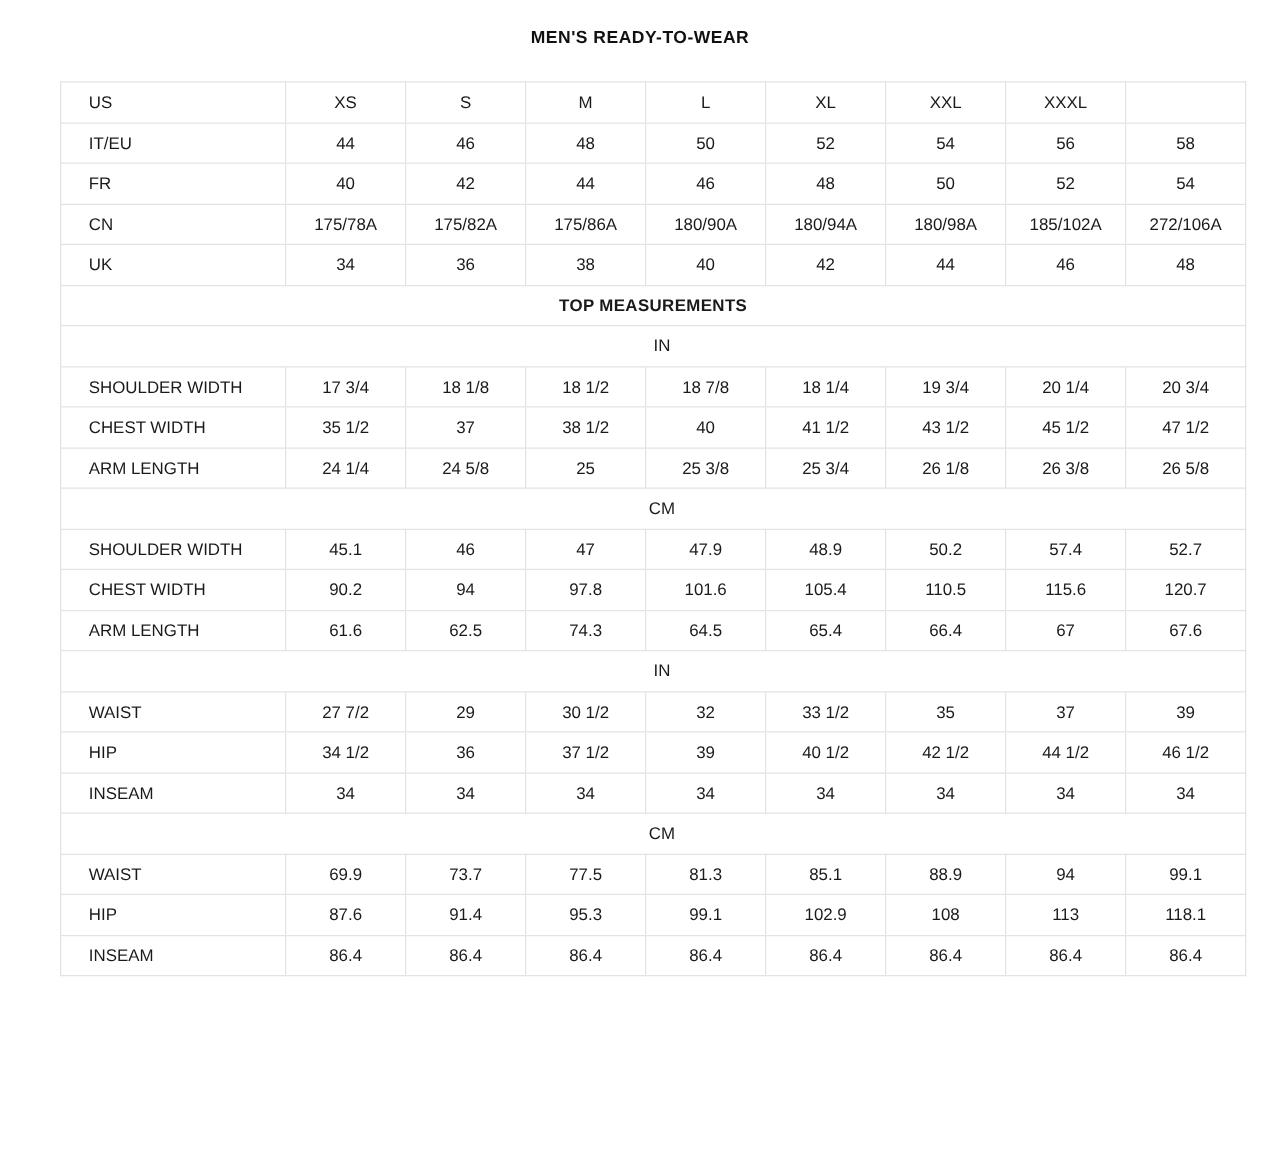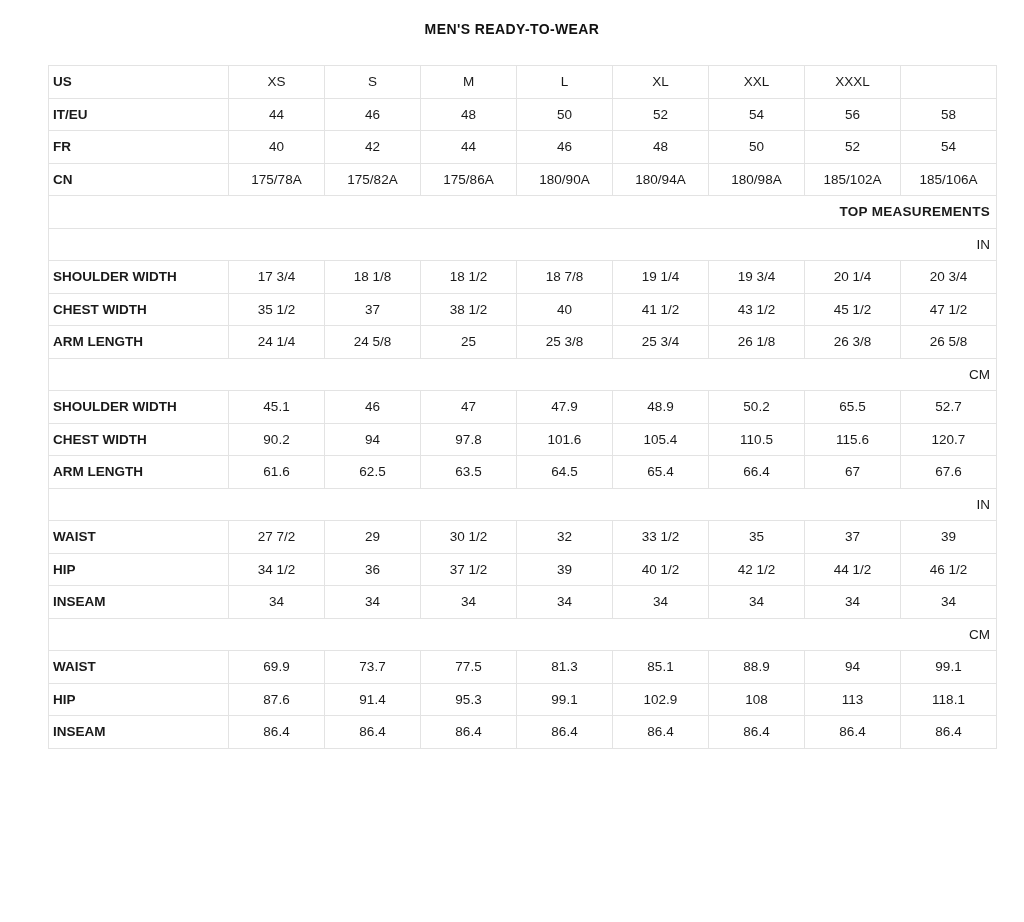--- a/index.html
+++ b/index.html
@@ -41,31 +41,30 @@
     height: 31.5px;
     padding: 0 6px;
     text-align: center;
     vertical-align: middle;
     color: #1a1a1a;
     white-space: nowrap;
     overflow: hidden;
   }
   table.size-table td.label {
     text-align: left;
-    padding-left: 4px;
+    padding-left: 22px;
     width: 180px;
-    font-weight: bold;
   }
   table.size-table td.section {
-    text-align: right;
+    text-align: center;
     font-weight: bold;
     letter-spacing: 0.3px;
   }
   table.size-table td.unit {
-    text-align: right;
+    text-align: center;
     padding-left: 20px;
   }
   col.c0 { width: 180px; }
   col.cx { width: 96px; }
 </style>
 </head>
 <body>
 
 <div class="page">
 
@@ -119,35 +118,46 @@
         </tr>
         <tr>
           <td class="label">CN</td>
           <td>175/78A</td>
           <td>175/82A</td>
           <td>175/86A</td>
           <td>180/90A</td>
           <td>180/94A</td>
           <td>180/98A</td>
           <td>185/102A</td>
-          <td>185/106A</td>
+          <td>272/106A</td>
+        </tr>
+        <tr>
+          <td class="label">UK</td>
+          <td>34</td>
+          <td>36</td>
+          <td>38</td>
+          <td>40</td>
+          <td>42</td>
+          <td>44</td>
+          <td>46</td>
+          <td>48</td>
         </tr>
         <tr>
           <td class="section" colspan="9">TOP MEASUREMENTS</td>
         </tr>
         <tr>
           <td class="unit" colspan="9">IN</td>
         </tr>
         <tr>
           <td class="label">SHOULDER WIDTH</td>
           <td>17 3/4</td>
           <td>18 1/8</td>
           <td>18 1/2</td>
           <td>18 7/8</td>
-          <td>19 1/4</td>
+          <td>18 1/4</td>
           <td>19 3/4</td>
           <td>20 1/4</td>
           <td>20 3/4</td>
         </tr>
         <tr>
           <td class="label">CHEST WIDTH</td>
           <td>35 1/2</td>
           <td>37</td>
           <td>38 1/2</td>
           <td>40</td>
@@ -171,39 +181,39 @@
           <td class="unit" colspan="9">CM</td>
         </tr>
         <tr>
           <td class="label">SHOULDER WIDTH</td>
           <td>45.1</td>
           <td>46</td>
           <td>47</td>
           <td>47.9</td>
           <td>48.9</td>
           <td>50.2</td>
-          <td>65.5</td>
+          <td>57.4</td>
           <td>52.7</td>
         </tr>
         <tr>
           <td class="label">CHEST WIDTH</td>
           <td>90.2</td>
           <td>94</td>
           <td>97.8</td>
           <td>101.6</td>
           <td>105.4</td>
           <td>110.5</td>
           <td>115.6</td>
           <td>120.7</td>
         </tr>
         <tr>
           <td class="label">ARM LENGTH</td>
           <td>61.6</td>
           <td>62.5</td>
-          <td>63.5</td>
+          <td>74.3</td>
           <td>64.5</td>
           <td>65.4</td>
           <td>66.4</td>
           <td>67</td>
           <td>67.6</td>
         </tr>
         <tr>
           <td class="unit" colspan="9">IN</td>
         </tr>
         <tr>

